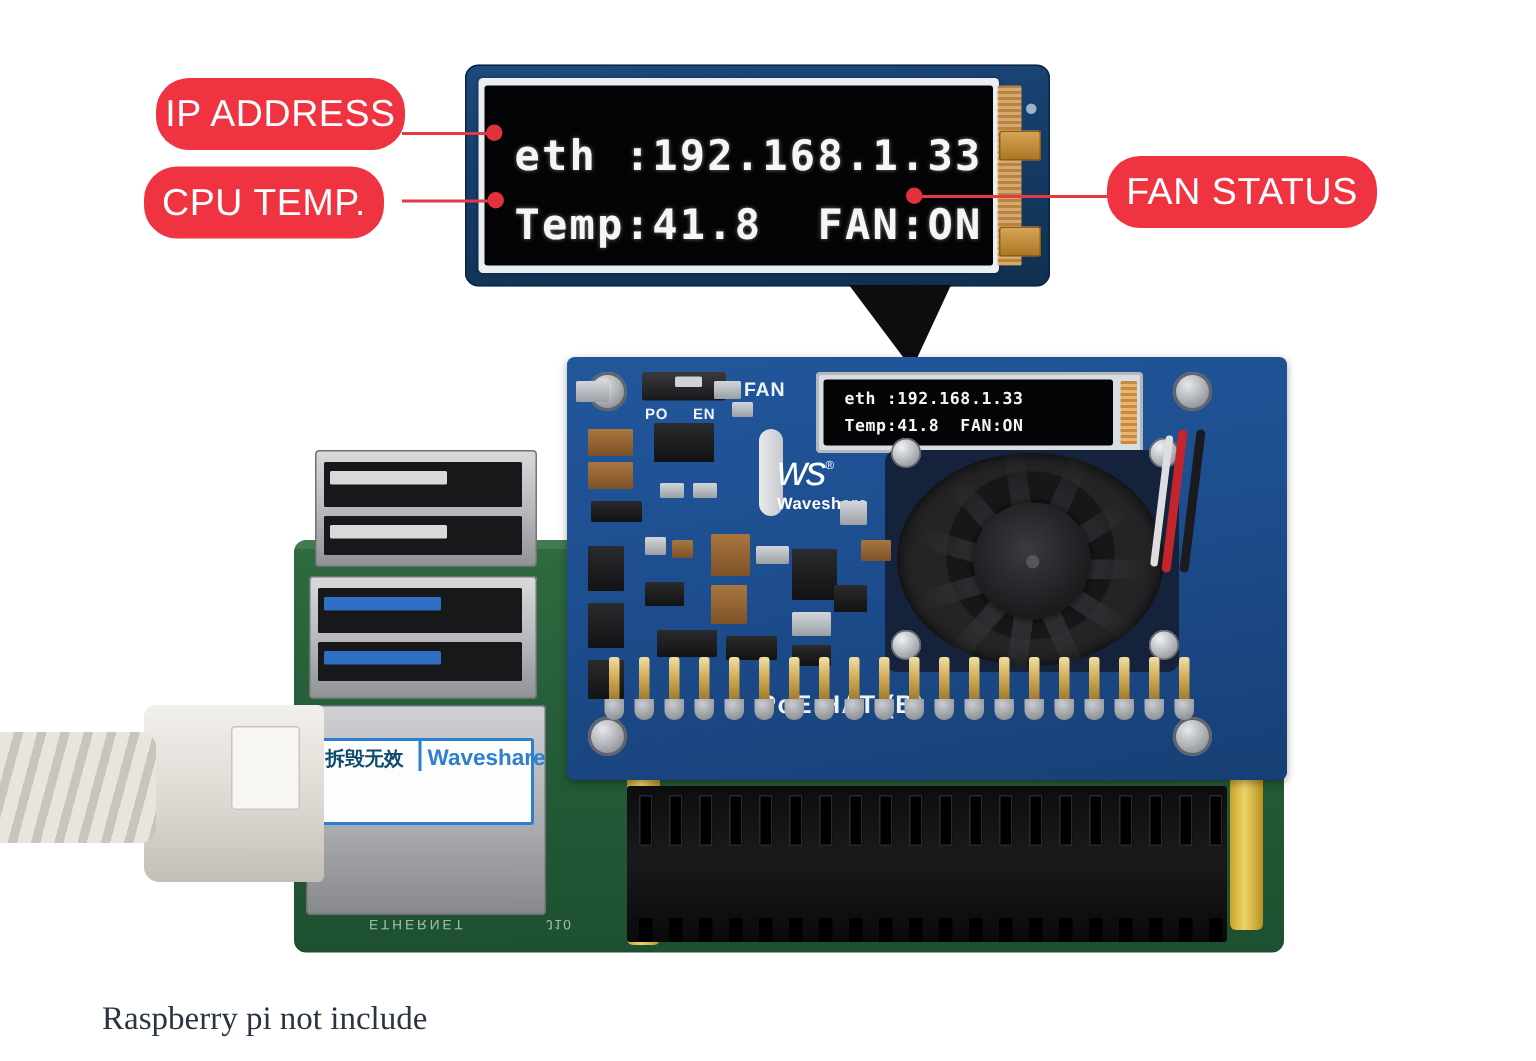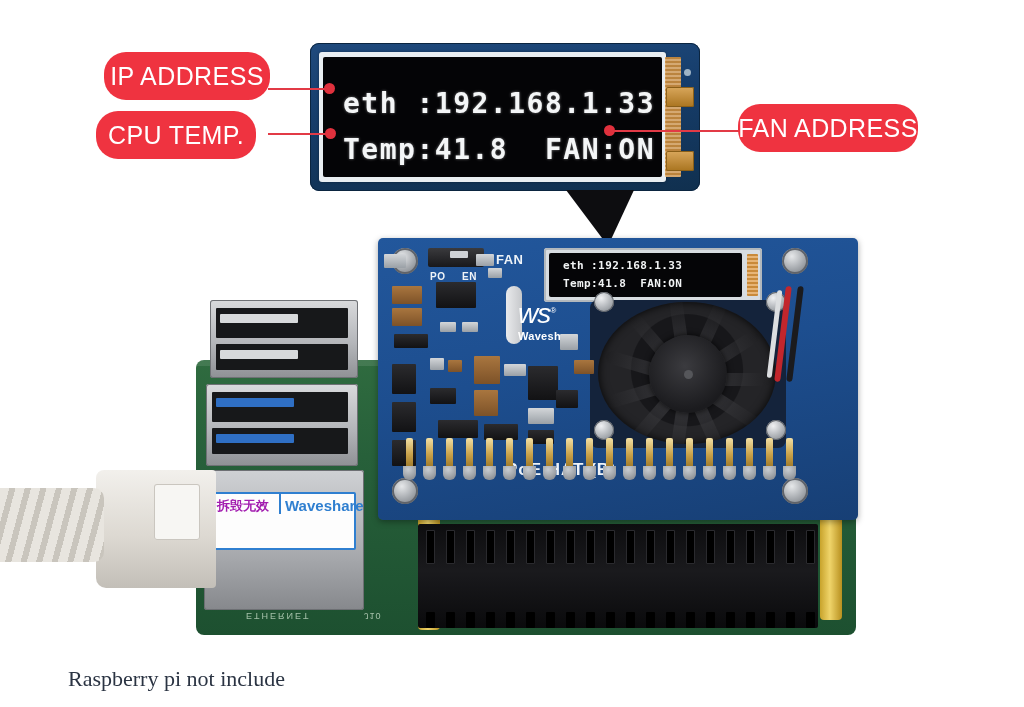--- a/index.html
+++ b/index.html
@@ -142,21 +142,21 @@
     position:absolute;left:204px;top:470px;width:160px;height:140px;
     background:linear-gradient(180deg,#cfd1d4,#a8aaae 60%,#86888c);
     border-radius:3px;box-shadow:inset 0 0 0 1px #6d6f73;
   }
   #eth-sticker{
     position:absolute;left:8px;top:22px;width:140px;height:54px;
     background:#fdfdfd;border:2px solid #2f7fd0;border-radius:2px;
     display:flex;align-items:flex-start;
   }
   #eth-sticker .cn{
-    flex:0 0 62px;color:#a21caf;font-size:13px;font-weight:700;
+    flex:0 0 62px;color:#0c4a6e;font-size:13px;font-weight:700;
     padding:3px 0 0 3px;letter-spacing:0px;
     font-family:"DejaVu Sans",sans-serif;
   }
   #eth-sticker .brand{
     flex:1;color:#2f7fd0;font-size:15px;font-weight:700;
     padding:3px 0 0 4px;border-left:2px solid #2f7fd0;
     font-family:"Liberation Sans",sans-serif;
   }
   
   #rj45{
@@ -344,21 +344,21 @@
 
   <div class="leader" id="lead-temp"></div>
   <div class="dot" id="dot-temp"></div>
   <div class="pill" id="pill-temp">
     <span>CPU TEMP.</span>
   </div>
 
   <div class="leader" id="lead-fan"></div>
   <div class="dot" id="dot-fan"></div>
   <div class="pill" id="pill-fan">
-    <span>FAN ADDRESS</span>
+    <span>FAN STATUS</span>
   </div>
 
   <div id="photo"></div>
 
   <div id="rpi-board">
     <div class="edge-hi"></div>
     <div id="rpi-silk">ETHERNET</div>
     <div id="rpi-silk2">J10</div>
   </div>
   <div class="standoff" id="standoff-l"></div>

